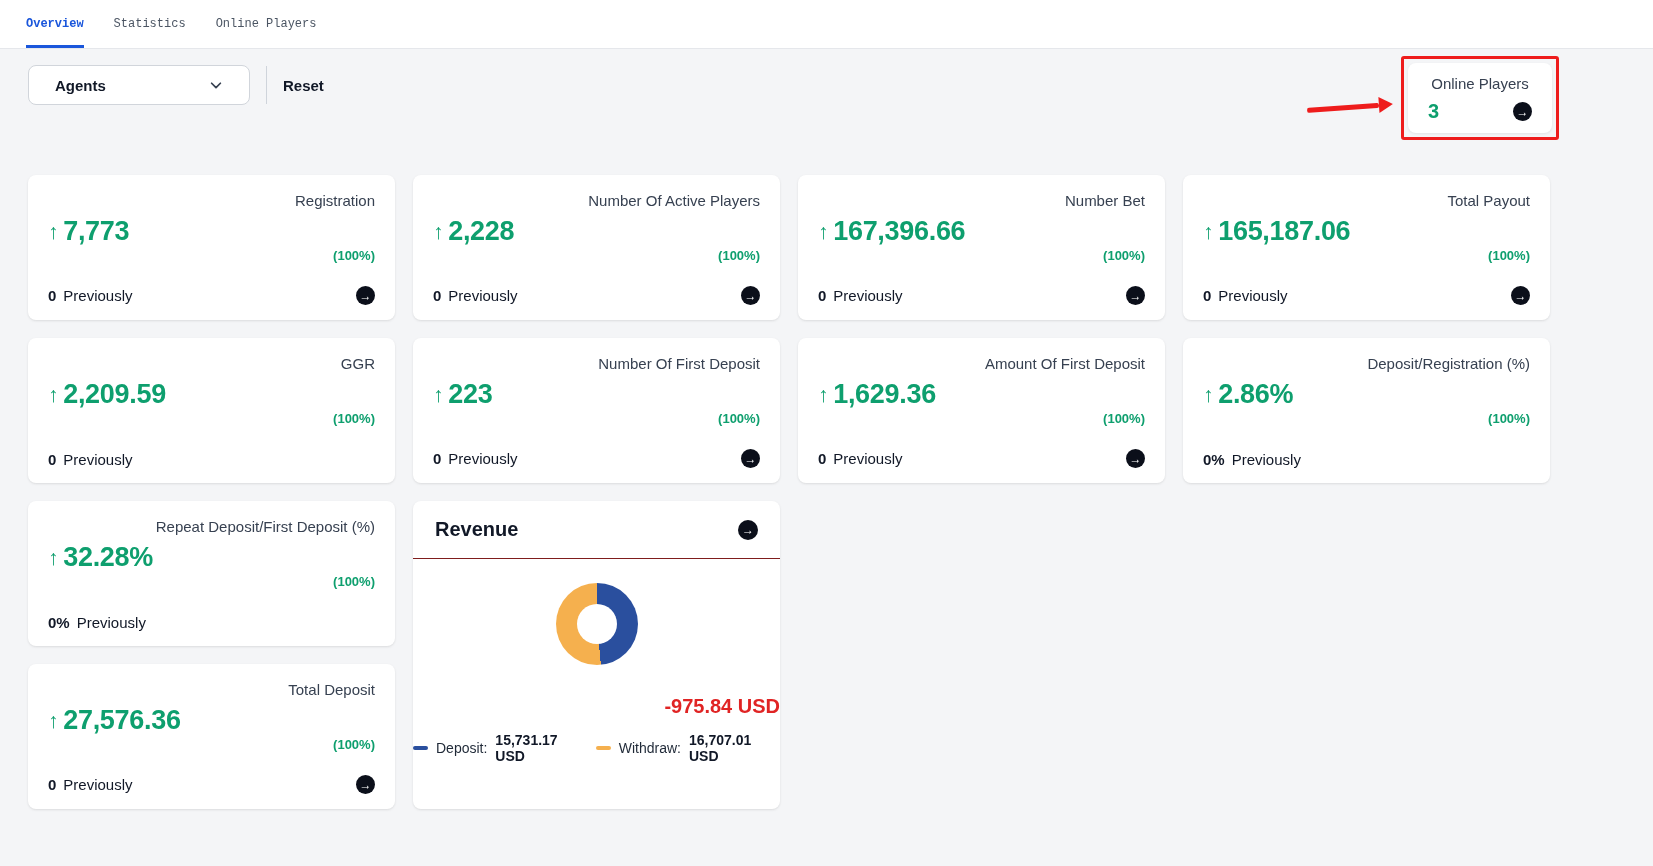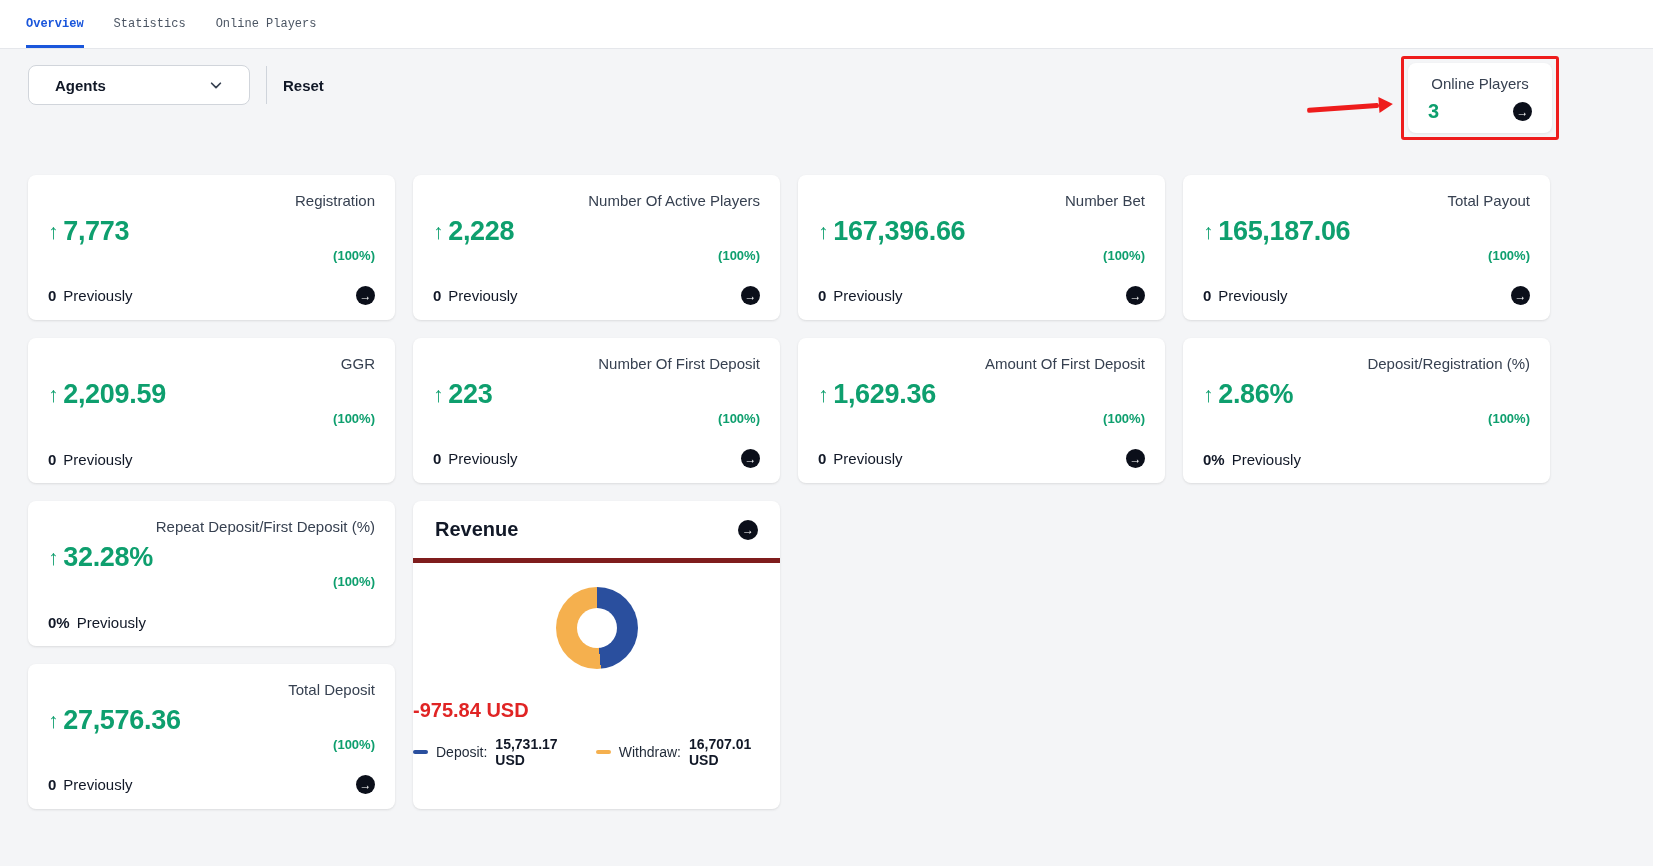--- a/index.html
+++ b/index.html
@@ -110,28 +110,28 @@
     width: 19px; height: 19px; border-radius: 50%;
     background: #0b0f1a; color: #fff;
     display: inline-flex; align-items: center; justify-content: center;
     font-size: 12px; line-height: 1; cursor: pointer; flex: none;
   }
 
   
   .revenue-card { grid-column: 2; grid-row: 3 / span 2; display: flex; flex-direction: column; }
   .revenue-header {
     display: flex; align-items: center; justify-content: space-between;
-    padding: 17px 22px; border-bottom: 5px solid #7f1d1d;
+    padding: 17px 22px; border-bottom: 1px solid #7f1d1d;
   }
   .revenue-title { font-size: 20px; font-weight: 700; color: #111827; }
   .revenue-header .circle-arrow { width: 20px; height: 20px; }
   .revenue-body { flex: 1; display: flex; flex-direction: column; align-items: center; padding-top: 24px; }
   .donut { width: 82px; height: 82px; border-radius: 50%; position: relative; }
   .donut::after { content: ""; position: absolute; inset: 21px; background: #fff; border-radius: 50%; }
-  .revenue-block { margin-top: 30px; display: flex; flex-direction: column; align-items: flex-start; }
+  .revenue-block { margin-top: 30px; display: flex; flex-direction: column; align-items: flex-end; }
   .revenue-total { font-size: 20px; font-weight: 700; color: #e02424; }
   .legend { margin-top: 14px; display: flex; flex-direction: row; gap: 9px; }
   .legend-row { display: flex; align-items: center; gap: 8px; font-size: 14px; color: #1f2937; }
   .legend-dash { width: 15px; height: 4px; border-radius: 2px; flex: none; }
   .legend-value { font-weight: 700; color: #111827; }
 
   .icon-svg { display: block; }
 </style>
 </head>
 <body>

